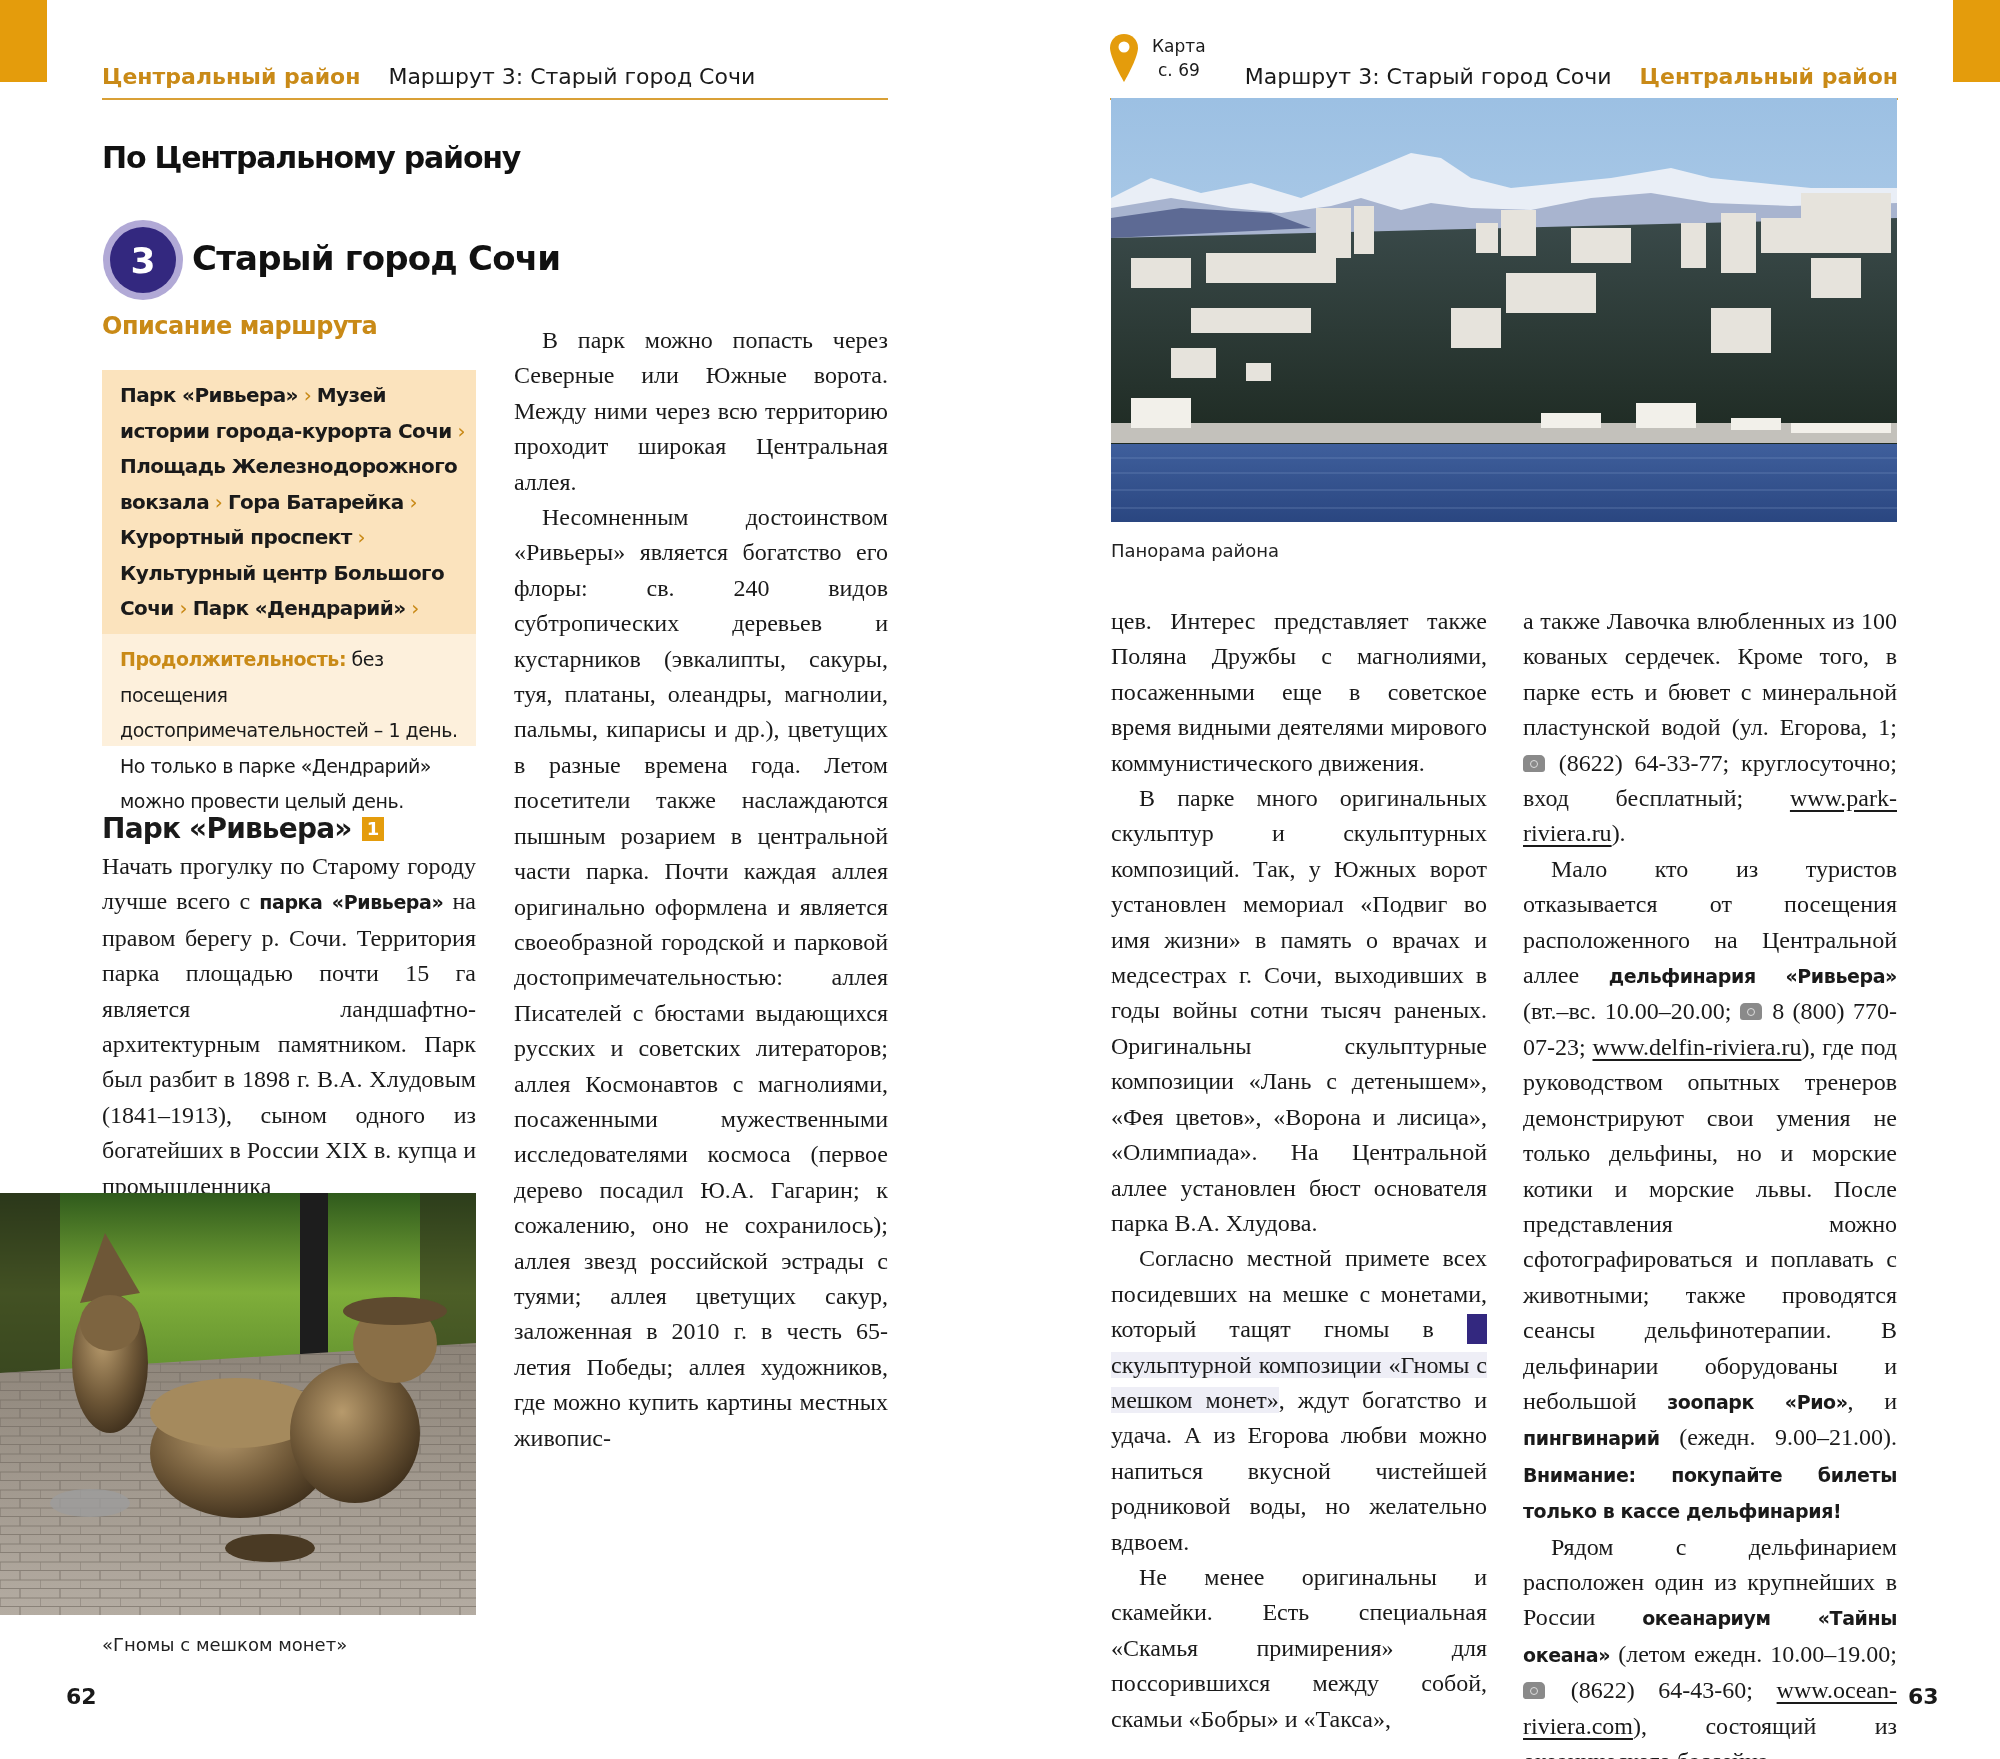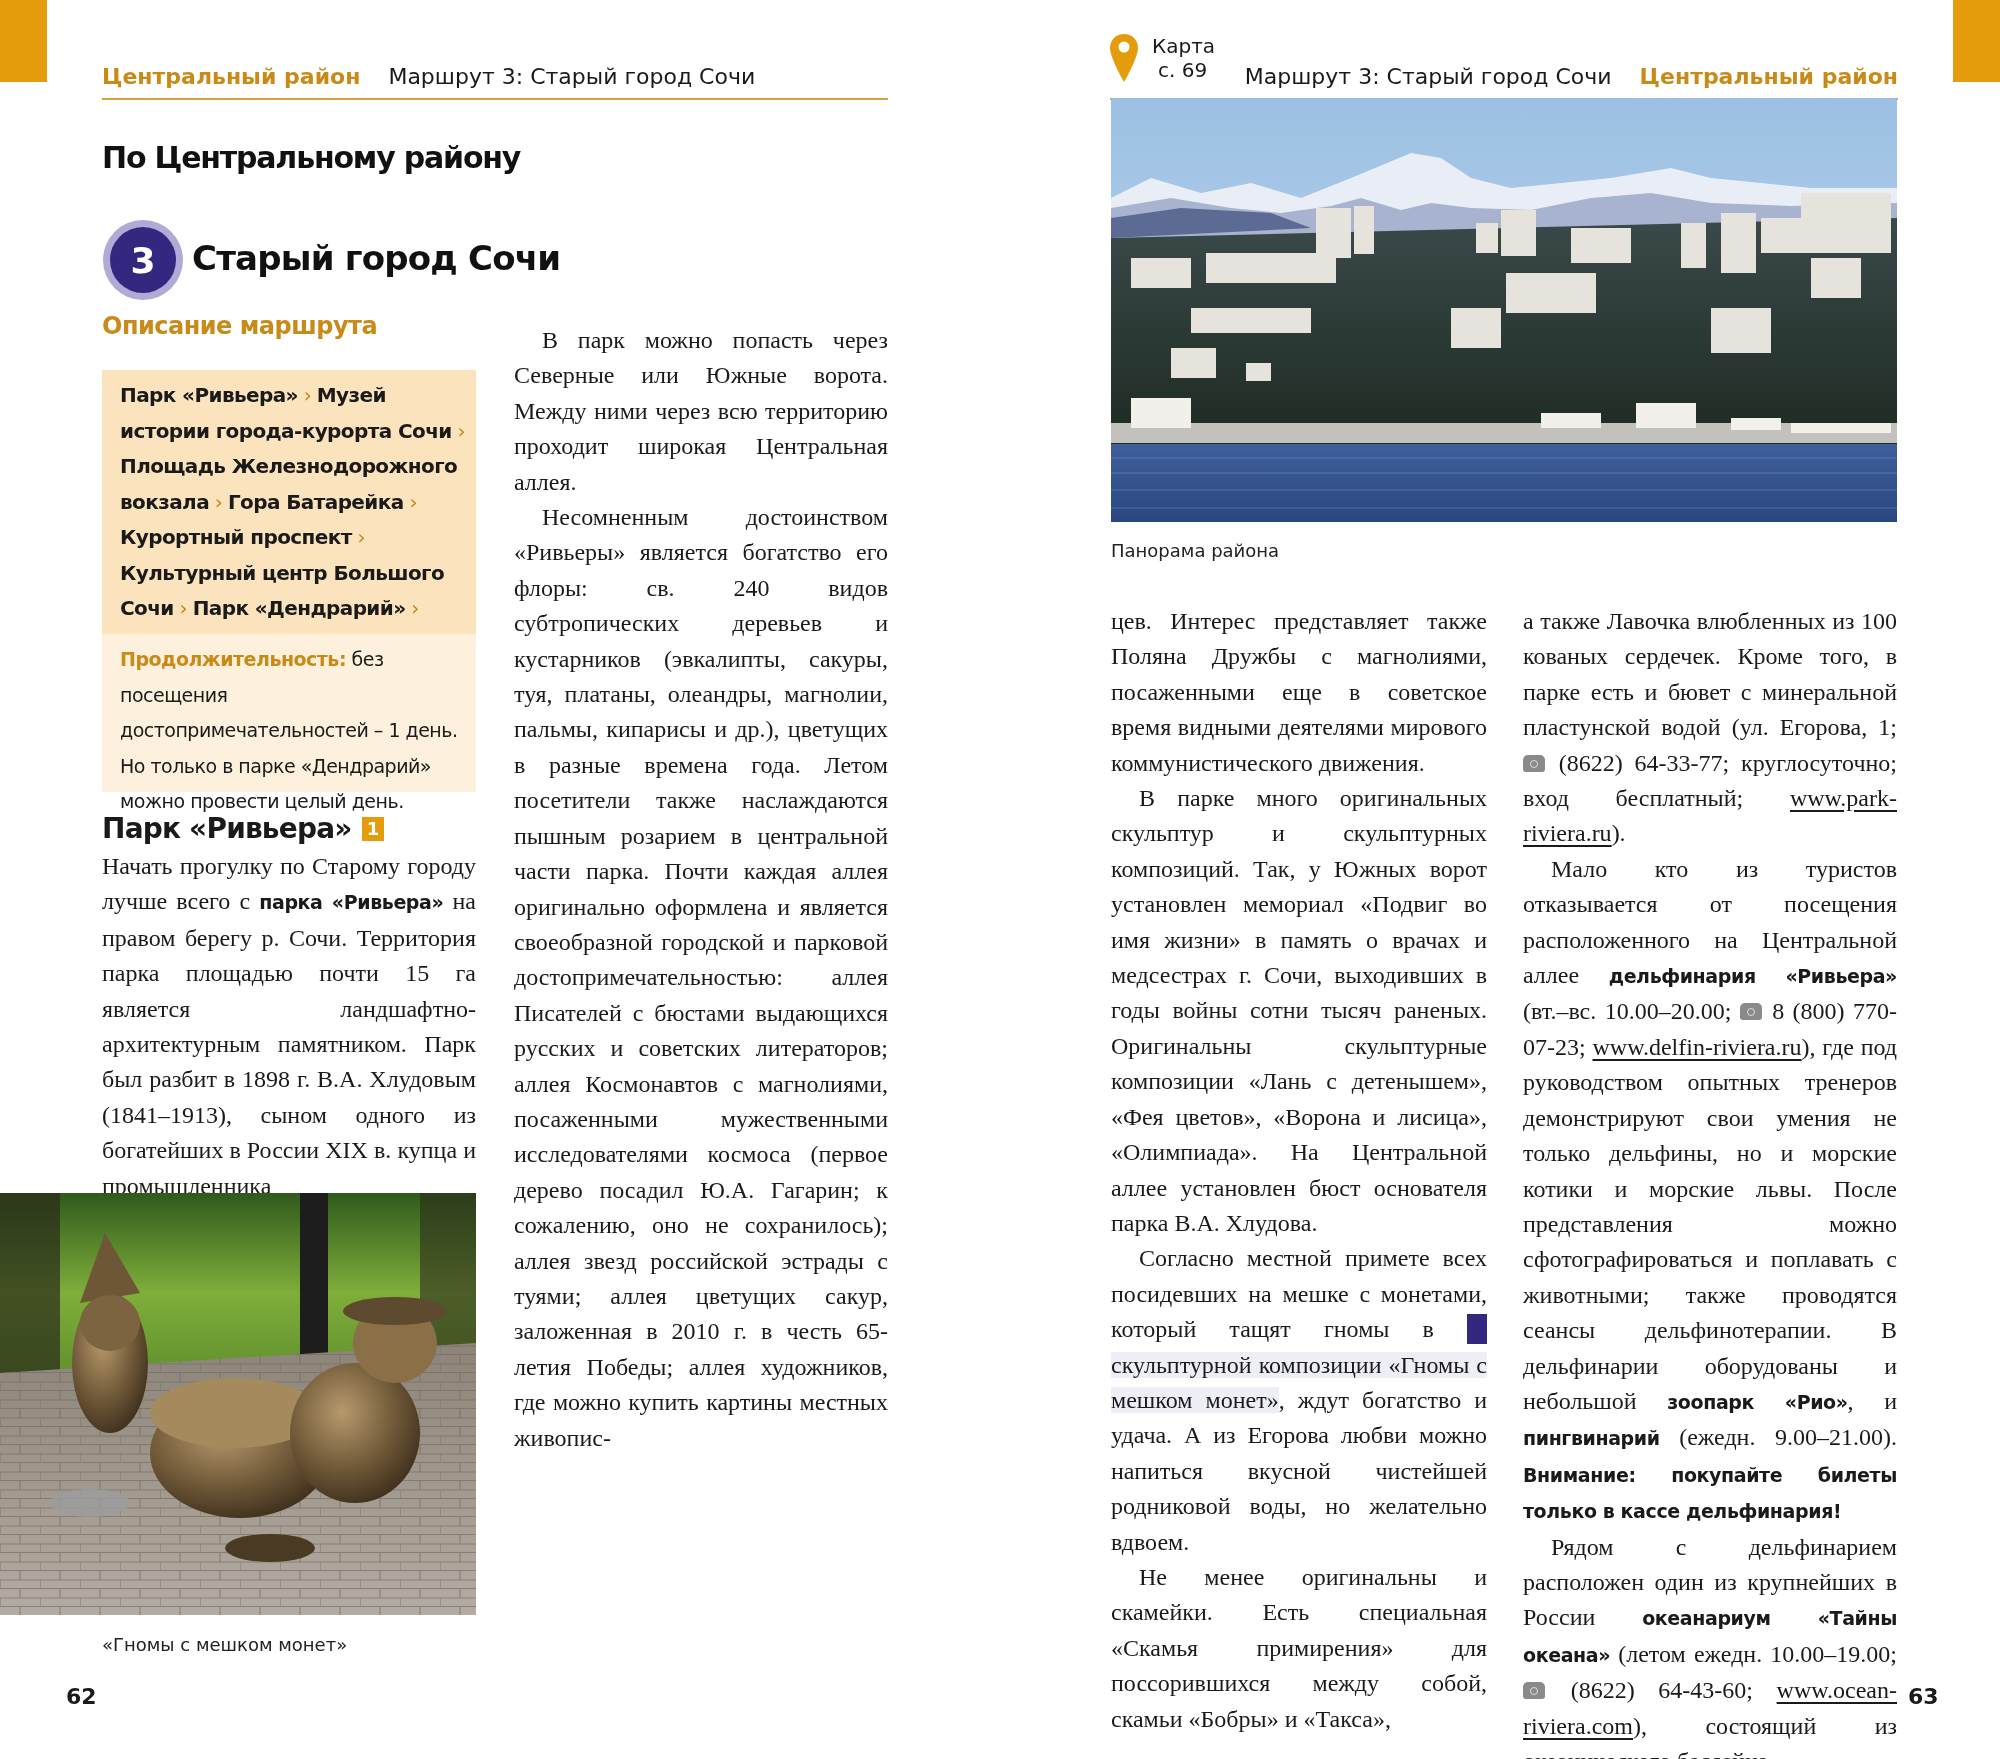--- a/index.html
+++ b/index.html
@@ -18,35 +18,35 @@
   .run-head.left { left: 102px; width: 786px; }
   .run-head.right { left: 1110px; width: 788px; justify-content: flex-end; }
   .run-head span { font-family: "DejaVu Sans", sans-serif; font-size: 22px; line-height: 30px; padding-bottom: 6px; }
   .rh-district { color: #c98a17; font-weight: bold; }
   .rh-route { color: #1a1a1a; }
   .run-head.left .rh-district { margin-right: 28px; }
   .run-head.right .rh-route { margin-right: 28px; }
 
   .map-ref { position: absolute; left: 1110px; top: 34px; display: flex; align-items: flex-start; }
   .map-pin { width: 28px; height: 48px; margin-right: 14px; }
-  .map-text { font-family: "DejaVu Sans", sans-serif; font-size: 20px; line-height: 24px; color: #1a1a1a; }
+  .map-text { font-family: "DejaVu Sans", sans-serif; font-size: 17px; line-height: 24px; color: #1a1a1a; }
   .map-text div:nth-child(2) { padding-left: 6px; }
 
   .page-title { position: absolute; left: 102px; top: 140px; margin: 0; font-family: "DejaVu Sans", sans-serif; font-weight: bold; font-size: 30px; letter-spacing: -1.2px; color: #111; }
 
   .route-badge { position: absolute; left: 103px; top: 220px; width: 80px; height: 80px; border-radius: 50%; background: #b1a9d6; display:flex; align-items:center; justify-content:center; }
   .route-badge-inner { width: 66px; height: 66px; border-radius: 50%; background: #33287f; color: #fff; font-family: "DejaVu Sans", sans-serif; font-weight: bold; font-size: 36px; display:flex; align-items:center; justify-content:center; }
   .route-title { position: absolute; left: 192px; top: 238px; margin: 0; font-family: "DejaVu Sans", sans-serif; font-weight: bold; font-size: 34px; letter-spacing: -0.8px; color: #111; }
 
   .desc-heading { position: absolute; left: 102px; top: 312px; margin: 0; font-family: "DejaVu Sans", sans-serif; font-weight: bold; font-size: 24px; color: #c98a17; letter-spacing: -0.5px; }
 
   .route-box { position: absolute; left: 102px; top: 370px; width: 374px; background: #fbe3bd; padding: 8px 8px 14px 18px; box-sizing: border-box; }
   .route-box .steps { font-family: "DejaVu Sans", sans-serif; font-size: 20px; line-height: 35.5px; font-weight: bold; letter-spacing: -0.6px; }
   .route-box .sep { color: #c98a17; font-weight: normal; }
-  .duration-box { position: absolute; left: 102px; top: 634px; width: 374px; height: 158px; background: #fdf0dc; padding: 8px 8px 8px 18px; box-sizing: border-box; font-family: "DejaVu Sans", sans-serif; font-size: 19px; line-height: 35.5px; letter-spacing: -0.5px; }
+  .duration-box { position: absolute; left: 102px; top: 634px; width: 374px; height: 112px; background: #fdf0dc; padding: 8px 8px 8px 18px; box-sizing: border-box; font-family: "DejaVu Sans", sans-serif; font-size: 19px; line-height: 35.5px; letter-spacing: -0.5px; }
   .duration-label { color: #c98a17; font-weight: bold; }
 
   .poi-heading { position: absolute; left: 102px; top: 812px; margin: 0; font-family: "DejaVu Sans", sans-serif; font-weight: bold; font-size: 28px; letter-spacing: -0.8px; display: flex; align-items: center; }
   .poi-marker { display:inline-block; width: 22px; height: 24px; background: #e49c0c; color: #fff; font-size: 18px; line-height: 24px; text-align:center; margin-left: 10px; }
 
   .col { position: absolute; font-family: "Liberation Serif", serif; font-size: 24px; line-height: 35.4px; text-align: justify; }
   .col p { margin: 0; }
   .col p.indent { text-indent: 28px; }
   .col b { font-family: "DejaVu Sans", sans-serif; font-size: 19px; letter-spacing: -0.4px; }
   .col a { color: inherit; text-decoration: underline; text-underline-offset: 4px; }

